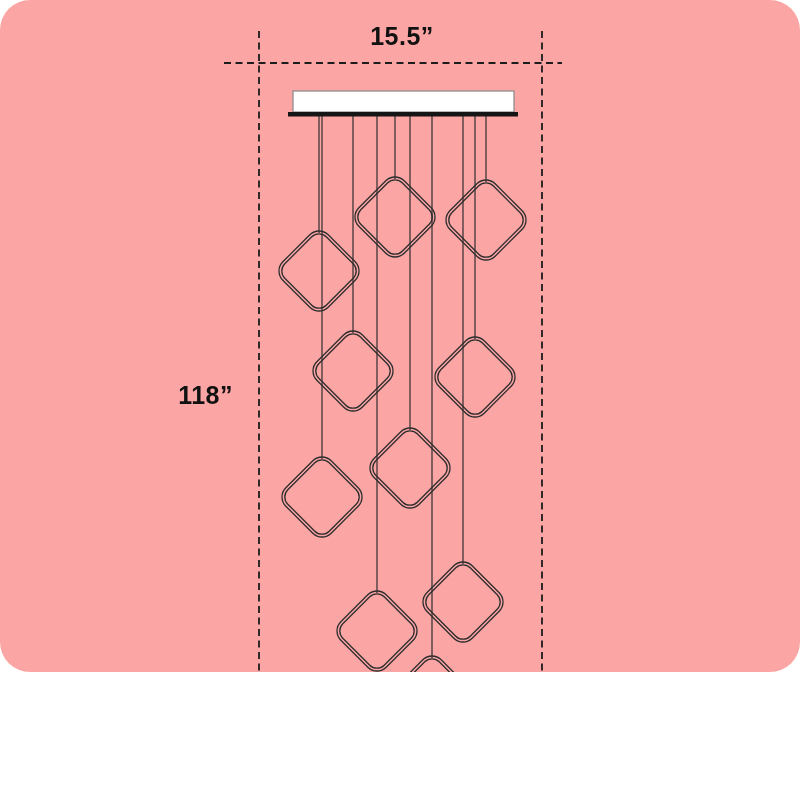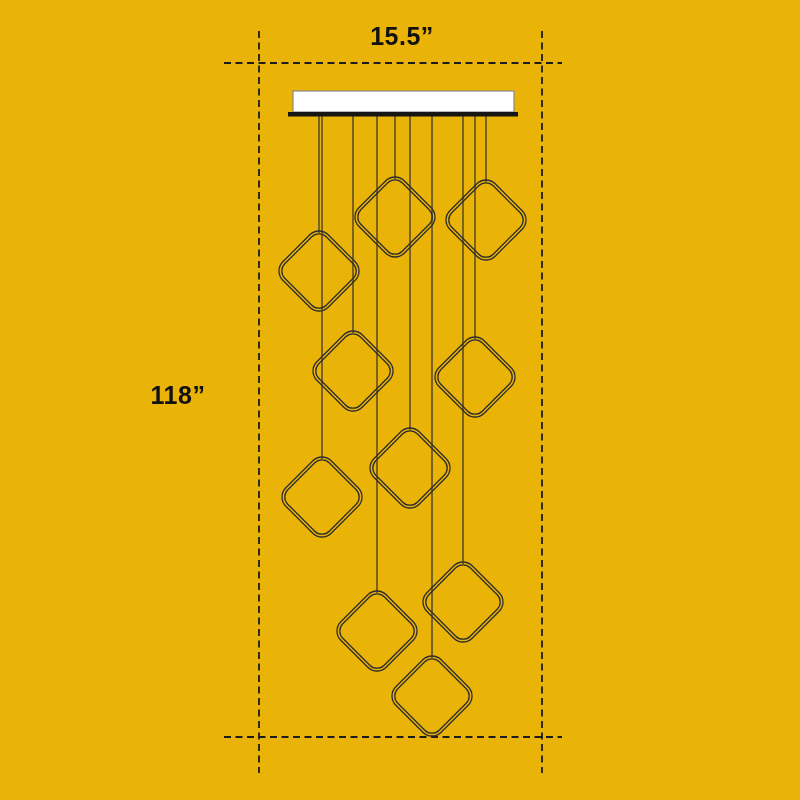--- a/index.html
+++ b/index.html
@@ -4,23 +4,24 @@
 <style>
   html, body {
     margin: 0;
     padding: 0;
     background: #ffffff;
     font-family: "Liberation Sans", sans-serif;
   }
   .stage {
     position: relative;
     width: 800px;
-    height: 800px;
-    background: #eab308;
+    height: 672px;
+    background: #fca5a5;
     overflow: hidden;
+    border-radius: 30px;
   }
   #diagram {
     position: absolute;
     left: 0;
     top: 0;
   }
   .dim-label {
     position: absolute;
     font-weight: 700;
     color: #111111;
@@ -32,21 +33,21 @@
   .width-label {
     left: 302px;
     top: 22px;
     width: 200px;
     text-align: center;
   }
   .height-label {
     left: 123px;
     top: 381px;
     width: 110px;
-    text-align: center;
+    text-align: right;
   }
 </style>
 </head>
 <body>
 
 <div class="stage">
   <svg id="diagram" width="800" height="800" viewBox="0 0 800 800">
       <line x1="259" y1="31" x2="259" y2="773" stroke="#1c1c1c" stroke-width="1.8" stroke-dasharray="7 4.5"></line>
       <line x1="542" y1="31" x2="542" y2="773" stroke="#1c1c1c" stroke-width="1.8" stroke-dasharray="7 4.5"></line>
       <line x1="224" y1="63" x2="562" y2="63" stroke="#1c1c1c" stroke-width="1.8" stroke-dasharray="7 4.5"></line>

